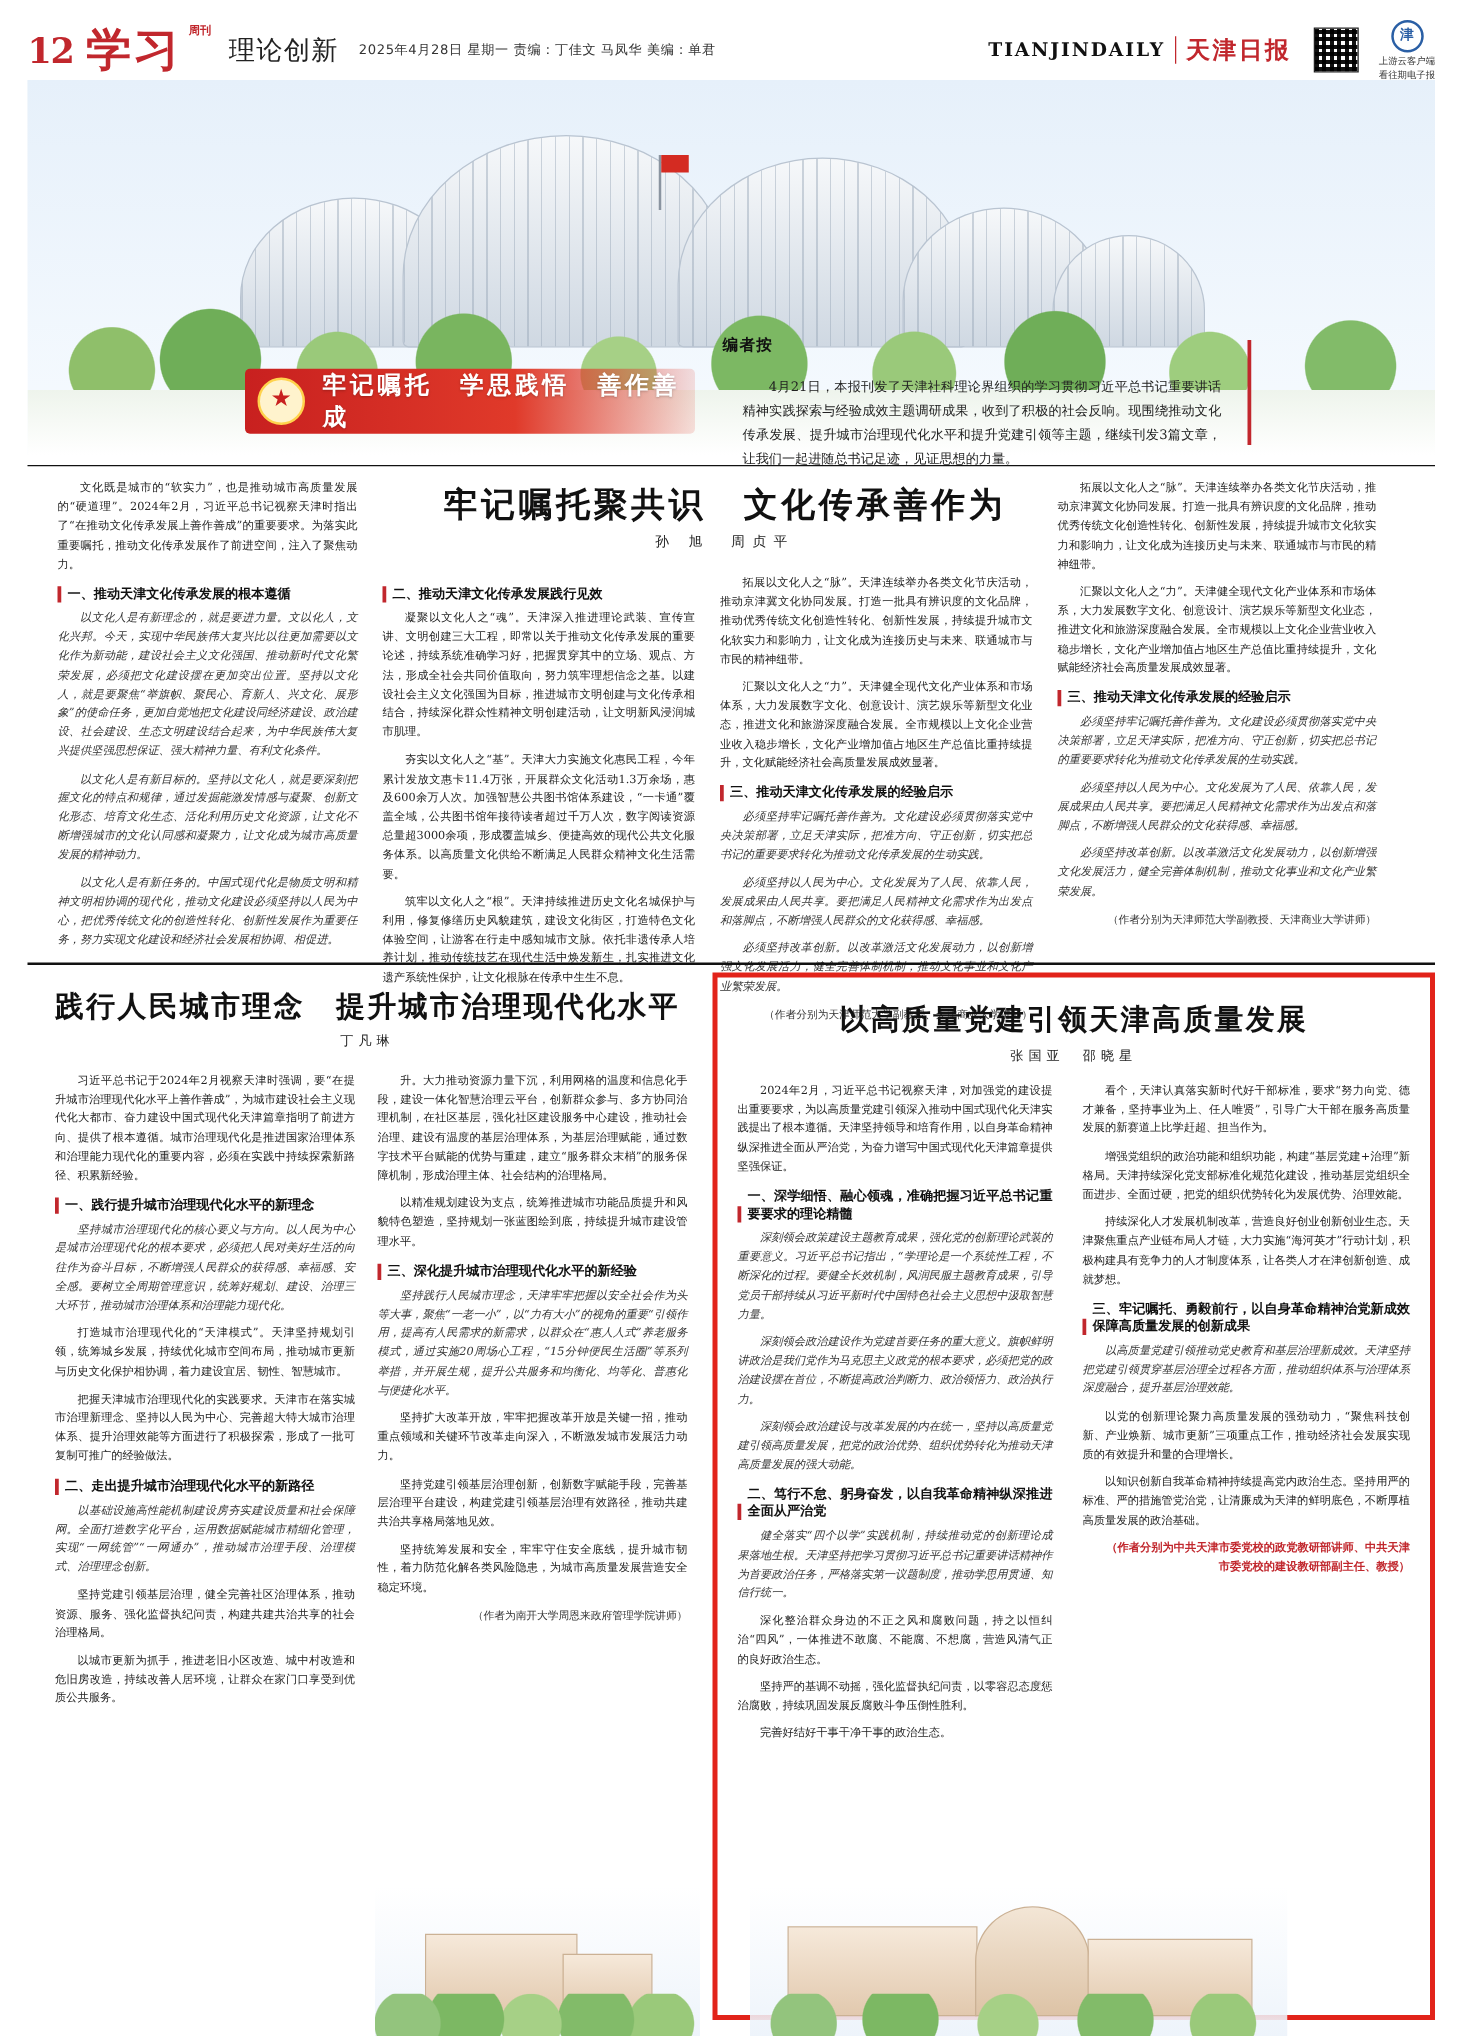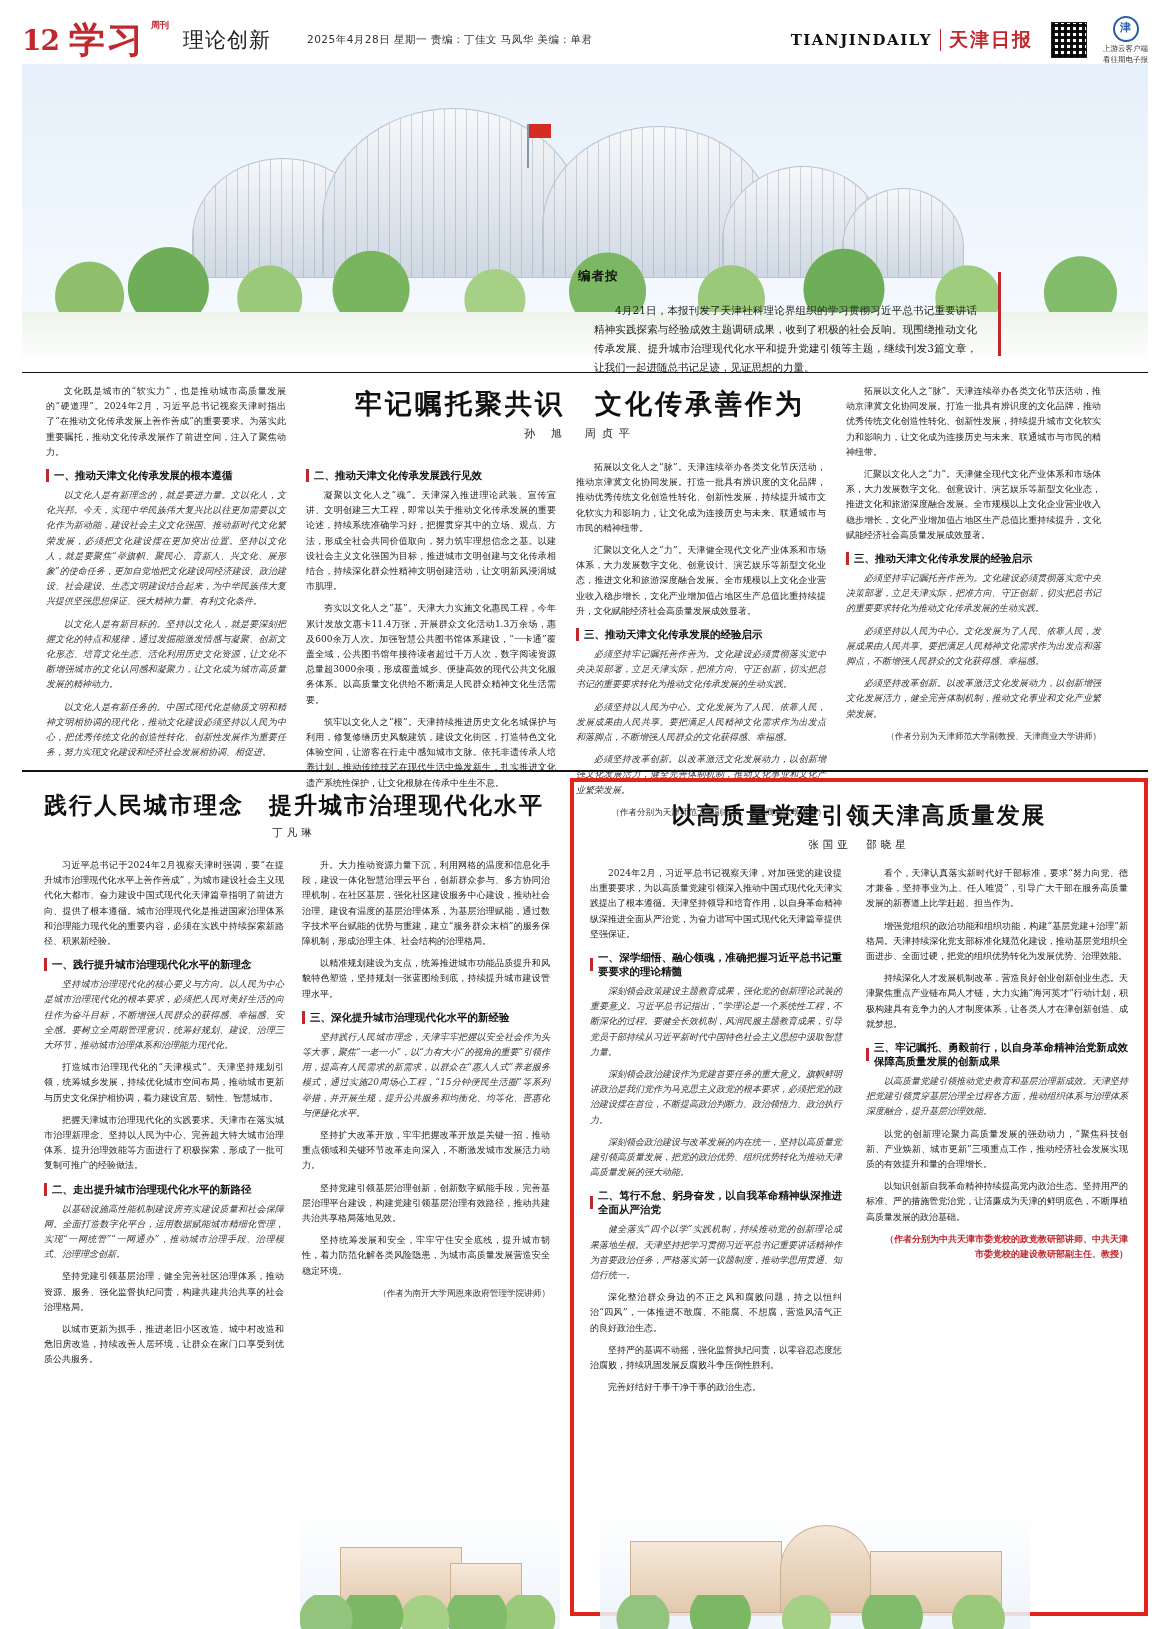--- a/index.html
+++ b/index.html
@@ -29,21 +29,21 @@
   }
   .logo-zhoukan{
     position:absolute;right:2px;top:4px;font-size:9px;line-height:10px;
     color:#c1272d;width:18px;text-align:right;letter-spacing:0;
   }
   .logo-sub{
     font-family:"DejaVu Serif","Liberation Serif",serif;
     font-size:21px;color:#222;margin-left:12px;letter-spacing:1px;
   }
   .mast-meta{
-    margin-left:36px;font-size:10.5px;color:#333;white-space:nowrap;letter-spacing:.5px;
+    margin-left:16px;font-size:10.5px;color:#333;white-space:nowrap;letter-spacing:.5px;
   }
   .mast-right{margin-left:auto;display:flex;align-items:center;gap:8px;}
   .tjd-en{
     font-family:"DejaVu Serif","Liberation Serif",serif;
     font-size:15px;font-weight:700;letter-spacing:1.5px;color:#111;
   }
   .tjd-divider{width:1px;height:22px;background:#c1272d;}
   .tjd-cn{
     font-family:"DejaVu Serif","Liberation Serif",serif;
     font-size:19px;font-weight:700;color:#c1272d;letter-spacing:2px;
@@ -153,21 +153,21 @@
   }
   .a1-authors{
     position:absolute;left:300px;top:426px;width:560px;text-align:center;
     font-size:11px;color:#222;letter-spacing:6px;
   }
 
   .col{position:absolute;font-size:9px;line-height:15.2px;color:#222;text-align:justify;
        font-family:"DejaVu Serif","Liberation Serif",serif;}
   .col p{margin:0 0 7px 0;text-indent:2em;}
   .sub-h{
-    display:flex;align-items:center;gap:5px;margin:8px 0 6px 0;
+    display:flex;align-items:flex-end;gap:5px;margin:8px 0 6px 0;
   }
   .sub-h .bar{width:3px;height:13px;background:#c1272d;flex:0 0 auto;margin-top:1px;}
   .sub-h .t{font-size:10.5px;font-weight:700;color:#111;line-height:14px;}
   .ital{font-style:italic;color:#333;}
 
   .c1{left:46px;top:384px;width:240px;}
   .c2{left:306px;top:460px;width:250px;}
   .c3{left:576px;top:460px;width:250px;}
   .c4{left:846px;top:384px;width:255px;}
   .sign{font-size:8.6px;text-align:right;margin-top:6px;text-indent:0;color:#333;}
@@ -271,20 +271,24 @@
         <div class="ribs"></div>
       </div>
     <div class="bldg b5">
         <div class="ribs"></div>
       </div>
     <div class="flag"></div>
     <div class="trees"></div>
     <div class="ground"></div>
   </div>
 
+  <div class="slogan">
+    <div class="emblem"></div>
+    <div class="txt">牢记嘱托　学思践悟　善作善成</div>
+  </div>
 
   <div class="editor-note">
     <h4>编者按</h4>
     <p>4月21日，本报刊发了天津社科理论界组织的学习贯彻习近平总书记重要讲话精神实践探索与经验成效主题调研成果，收到了积极的社会反响。现围绕推动文化传承发展、提升城市治理现代化水平和提升党建引领等主题，继续刊发3篇文章，让我们一起进随总书记足迹，见证思想的力量。</p>
   </div>
   <div class="editor-rule"></div>
 
   <div class="sep sep-top"></div>
 
   <div class="a1-title">牢记嘱托聚共识　文化传承善作为</div>

